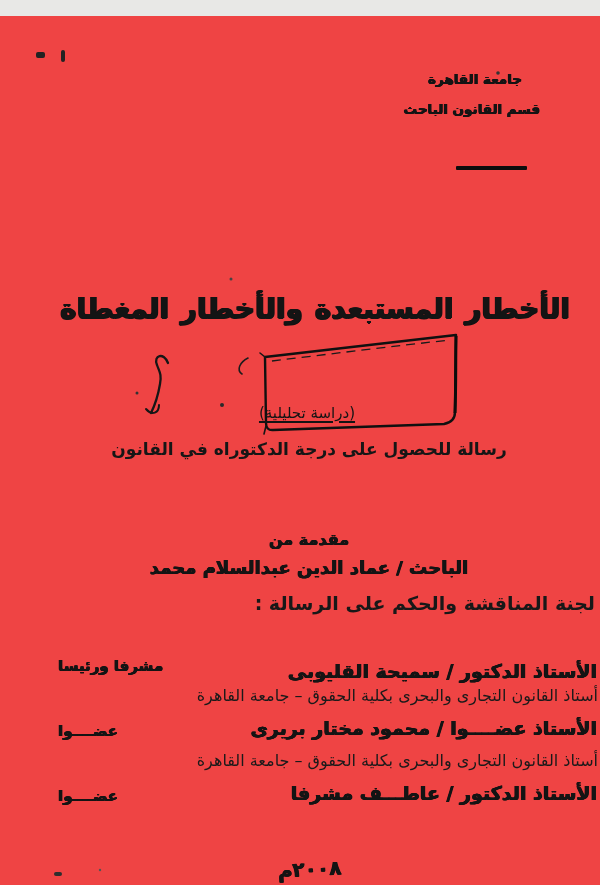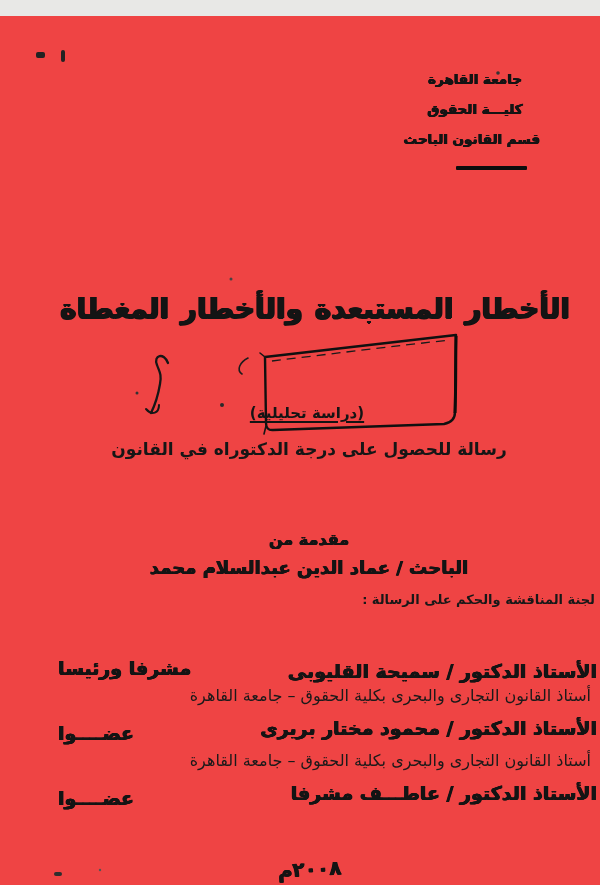--- a/index.html
+++ b/index.html
@@ -14,45 +14,44 @@
     text-shadow:1px 0 currentColor,-0.9px 0 currentColor,0 0.9px currentColor,0 -0.4px currentColor;}
   .center{text-align:center;}
 
   .univ-block{top:48px;right:60px;width:130px;text-align:center;
     font-size:13.5px;line-height:30px;white-space:nowrap;}
   .univ-rule{top:150px;right:73px;width:71px;height:4px;background:#0d0d0d;border-radius:1px;}
 
   .main-title{top:276px;left:30px;width:570px;font-size:28px;word-spacing:2px;}
 
   .box-text-1{top:346px;left:163px;width:288px;font-size:26px;font-weight:bold;word-spacing:5px;color:#101010;}
-  .box-text-2{top:388px;left:163px;width:288px;font-size:15px;font-weight:bold;}
+  .box-text-2{top:388px;left:163px;width:288px;font-size:15px;font-weight:normal;}
   .box-text-2 span{text-decoration:underline;text-underline-offset:3px;text-decoration-thickness:1.5px;}
 
   .degree-line{top:423px;left:14px;width:590px;font-size:17px;font-weight:bold;color:#161616;}
 
   .presented-heading{top:514px;left:14px;width:590px;font-size:16px;}
   .researcher-line{top:541px;left:14px;width:590px;font-size:18px;}
-  .committee-heading{top:576px;right:5px;font-size:13px;font-weight:bold;color:#181818;}
+  .committee-heading{top:576px;right:5px;font-size:19px;font-weight:bold;color:#181818;}
 
   .member-name{font-size:19px;right:3px;white-space:nowrap;}
-  .member-role{font-size:19px;left:58px;white-space:nowrap;}
-  .member-desc{font-size:16px;right:9px;white-space:nowrap;color:#1a1a1a;text-align:right;}
+  .member-role{font-size:15px;left:58px;white-space:nowrap;}
+  .member-desc{font-size:16px;right:2px;white-space:nowrap;color:#1a1a1a;text-align:right;}
 
   .year-footer{top:841px;left:252px;width:115px;text-align:center;font-size:20px;transform:rotate(-3deg);}
 
   svg.overlay{position:absolute;top:0;left:0;width:600px;height:885px;pointer-events:none;}
 </style>
 </head>
 <body>
 
 <div class="page">
 
   <div class="abs univ-block heavy">
     <div>جامعة القاهرة</div>
-    <div>كليـــة الحقوق</div>
     <div>قسم القانون الباحث</div>
   </div>
   <div class="abs univ-rule"></div>
 
   <div class="abs main-title center xheavy">الأخطار المستبعدة والأخطار المغطاة</div>
 
   <svg class="overlay" viewBox="0 0 600 885">
 
     <path d="M265,341 L456,319 L455,396 Q455,406 444,408 L273,414 Q266,414.5 266,407 Z" fill="none" stroke="#101010" stroke-width="2.4" stroke-linejoin="round"></path>
     <path d="M272,345 C 330,338 395,330 450,324" fill="none" stroke="#1a1a1a" stroke-width="1.3" stroke-dasharray="9 6"></path>
@@ -81,21 +80,21 @@
 
   <div class="abs presented-heading center heavy">مقدمة من</div>
   <div class="abs researcher-line center heavy">الباحث / عماد الدين عبدالسلام محمد</div>
 
   <div class="abs committee-heading">لجنة المناقشة والحكم على الرسالة :</div>
 
   <div class="abs member-name heavy" style="top:644px">الأستاذ الدكتور / سميحة القليوبى</div>
   <div class="abs member-role heavy" style="top:641px">مشرفا ورئيسا</div>
   <div class="abs member-desc" style="top:670px">أستاذ القانون التجارى والبحرى بكلية الحقوق – جامعة القاهرة</div>
 
-  <div class="abs member-name heavy" style="top:701px">الأستاذ الدكتور / محمود مختار بريرى</div>
+  <div class="abs member-name heavy" style="top:701px">الأستاذ عضــــوا / محمود مختار بريرى</div>
   <div class="abs member-role heavy" style="top:706px">عضــــوا</div>
   <div class="abs member-desc" style="top:735px">أستاذ القانون التجارى والبحرى بكلية الحقوق – جامعة القاهرة</div>
 
   <div class="abs member-name heavy" style="top:766px">الأستاذ الدكتور / عاطـــف مشرفا</div>
   <div class="abs member-role heavy" style="top:771px">عضــــوا</div>
 
   <div class="abs year-footer heavy">٢٠٠٨م</div>
 
 </div>
 

